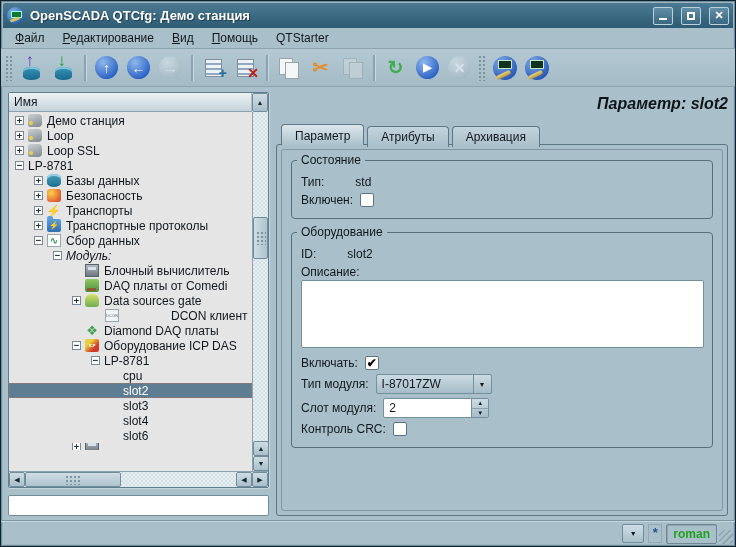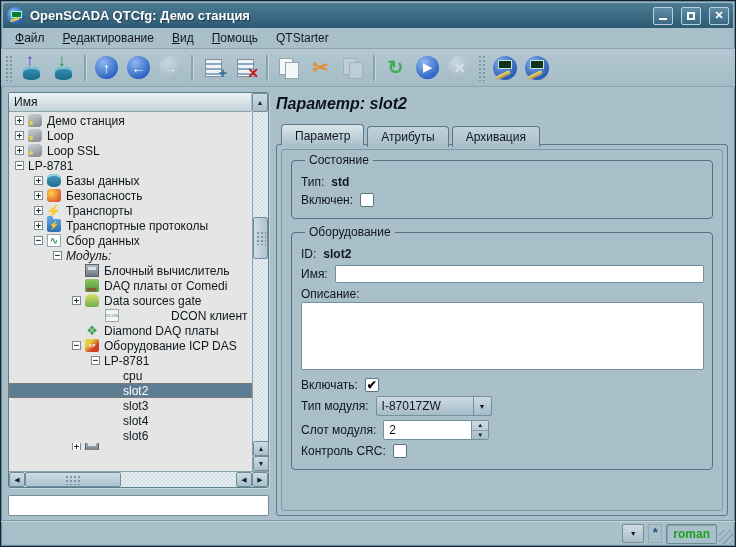--- a/index.html
+++ b/index.html
@@ -128,33 +128,33 @@
   .hsb .track { flex:1; position:relative; }
   .hsb .thumb { position:absolute; left:0; top:0; bottom:0; width:96px;
     background:linear-gradient(#cfdde4,#adc3ce); border:1px solid #728d9a; border-radius:2px;
     display:flex; align-items:center; justify-content:center; }
   .hsb .grip-dots { width:16px; height:10px; }
   
   .filter-input { margin-top:7px; height:21px; border:1px solid #728d9a; border-radius:2px;
     background:#fff; padding:2px 4px; font:12px "Liberation Sans", sans-serif; width:100%; }
   
   .right-col { flex:1; display:flex; flex-direction:column; min-width:0; }
-  .panel-title { text-align:left; font-weight:bold; font-style:italic; font-size:16px;
+  .panel-title { text-align:right; font-weight:bold; font-style:italic; font-size:16px;
     margin:3px 0 10px 0; color:#0c141a; }
   .tabs { display:flex; margin-left:5px; position:relative; z-index:2; }
   .tab { padding:3px 13px 2px 13px; margin-right:3px; border:1px solid #5c7886; border-bottom:none;
     border-radius:4px 4px 0 0; background:linear-gradient(#c2d3db,#a9bfca); position:relative; top:3px; font-size:12px; }
   .tab.active { top:1px; padding-top:4px; background:linear-gradient(#dce7ec,#abc1cb); }
   .tab-frame { flex:1; border:1px solid #5c7886; border-radius:3px; padding:4px; min-height:0; }
   .tab-frame-inner { height:100%; border:1px solid #7f98a4; border-radius:3px; padding:10px 9px; overflow:hidden; }
   .group { border:1px solid #56707e; border-radius:4px; padding:10px 8px 7px 9px; position:relative; margin-bottom:13px; }
-  .group-title { position:absolute; top:-8px; left:13px; background:#a9bfca; padding:0 4px; }
+  .group-title { position:absolute; top:-8px; left:5px; background:#a9bfca; padding:0 4px; }
   .frow { display:flex; align-items:center; margin:4px 0; }
   .frow .flabel { margin-right:7px; }
-  .bold { font-weight:bold; }
+  .bold { font-weight:normal;margin-left:24px; }
   .cb { width:14px; height:14px; border:1px solid #5a7683; background:#fff; border-radius:2px;
     display:flex; align-items:center; justify-content:center; font-size:12px; font-weight:bold; color:#000;
     line-height:12px; }
   .txt { height:18px; border:1px solid #73909d; border-radius:2px; background:#fff; padding:1px 4px;
     font:12px "Liberation Sans", sans-serif; flex:1; }
   .tarea { width:100%; height:68px; border:1px solid #73909d; border-radius:2px; background:#fff;
     resize:none; font:12px "Liberation Sans", sans-serif; display:block; }
   .combo { display:flex; width:116px; height:20px; border:1px solid #73909d; border-radius:2px;
     background:linear-gradient(#cddbe2,#a5bcc8); }
   .combo-val { flex:1; padding:2px 5px; overflow:hidden; white-space:nowrap; }
@@ -429,24 +429,20 @@
               <span class="cb"></span>
             </div>
           </div>
 
           <div class="group">
             <span class="group-title">Оборудование</span>
             <div class="frow">
               <span class="flabel">ID:</span>
               <span class="bold">slot2</span>
             </div>
-            <div class="frow">
-              <span class="flabel">Имя:</span>
-              <input class="txt" value="" style="">
-            </div>
             <div class="frow" style="margin-bottom:1px">
               <span class="flabel">Описание:</span>
             </div>
             <textarea class="tarea" style=""></textarea>
             <div class="frow" style="margin-top:8px">
               <span class="flabel">Включать:</span>
               <span class="cb">✔</span>
             </div>
             <div class="frow">
               <span class="flabel">Тип модуля:</span>

